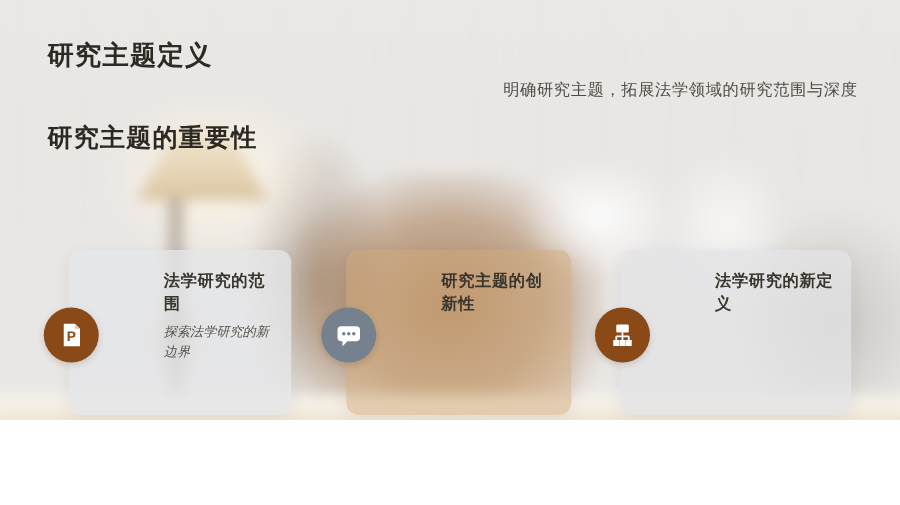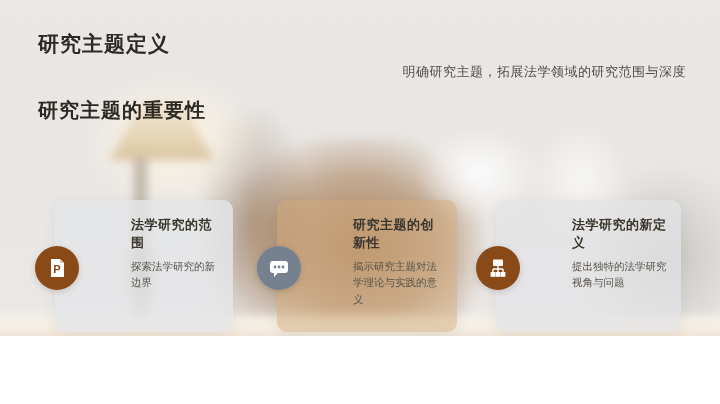--- a/index.html
+++ b/index.html
@@ -50,21 +50,21 @@
       color:#2c2822; letter-spacing:1px; }
 
   
   .card { position:absolute; top:200px; height:132px; border-radius:10px;
       backdrop-filter:blur(3px); box-shadow:0 4px 14px rgba(60,55,45,.07); }
   .card-1 { left:55px;  width:178px; background:rgba(228,229,232,.78); }
   .card-2 { left:277px; width:180px; background:rgba(210,170,122,.48); }
   .card-3 { left:496px; width:185px; background:rgba(226,227,230,.74); }
   .card-content { position:absolute; left:36px; top:16px; right:12px;margin-left:40px; }
   .card-title { font-size:13px; font-weight:bold; color:#3a362e; letter-spacing:.5px; }
-  .card-desc { margin-top:6px; font-size:10.5px; line-height:1.55; color:#56524a; max-width:128px; }
+  .card-desc { margin-top:6px; font-size:10.5px; line-height:1.55; color:#56524a; max-width:128px;font-style:italic; }
   .icon-circle { position:absolute; left:-20px; top:46px; width:44px; height:44px; border-radius:50%;
       display:flex; align-items:center; justify-content:center; box-shadow:0 2px 6px rgba(60,40,20,.18); }
   .circle-brown { background:#8a4a17; }
   .circle-slate { background:#76818f; }
   .icon-circle svg { width:24px; height:24px; display:block; }
 </style>
 </head>
 <body>
 
 <div class="stage">
@@ -110,33 +110,31 @@
       <svg viewBox="0 0 24 24">
         <rect x="3" y="5" width="18" height="12" rx="3" fill="#ffffff"></rect>
         <polygon points="7,16 7,21 12,16" fill="#ffffff"></polygon>
         <circle cx="8" cy="11" r="1.4" fill="#76818f"></circle>
         <circle cx="12" cy="11" r="1.4" fill="#76818f"></circle>
         <circle cx="16" cy="11" r="1.4" fill="#76818f"></circle>
       </svg>
     </div>
     <div class="card-content">
       <div class="card-title">研究主题的创新性</div>
-      <div class="card-desc">揭示研究主题对法学理论与实践的意义</div>
     </div>
   </div>
 
   <div class="card card-3">
     <div class="icon-circle circle-brown">
       <svg viewBox="0 0 24 24">
         <rect x="7" y="3.5" width="10" height="6.5" rx="1" fill="#ffffff"></rect>
         <path d="M12 10 v3 M7 13 h10 M7 13 v3 M12 13 v3 M17 13 v3" stroke="#ffffff" stroke-width="1.4" fill="none"></path>
         <rect x="4.6" y="16" width="4.8" height="4.8" fill="#ffffff"></rect>
         <rect x="9.6" y="16" width="4.8" height="4.8" fill="#ffffff"></rect>
         <rect x="14.6" y="16" width="4.8" height="4.8" fill="#ffffff"></rect>
       </svg>
     </div>
     <div class="card-content">
       <div class="card-title">法学研究的新定义</div>
-      <div class="card-desc">提出独特的法学研究视角与问题</div>
     </div>
   </div>
 
 </div>
 
 </body></html>

